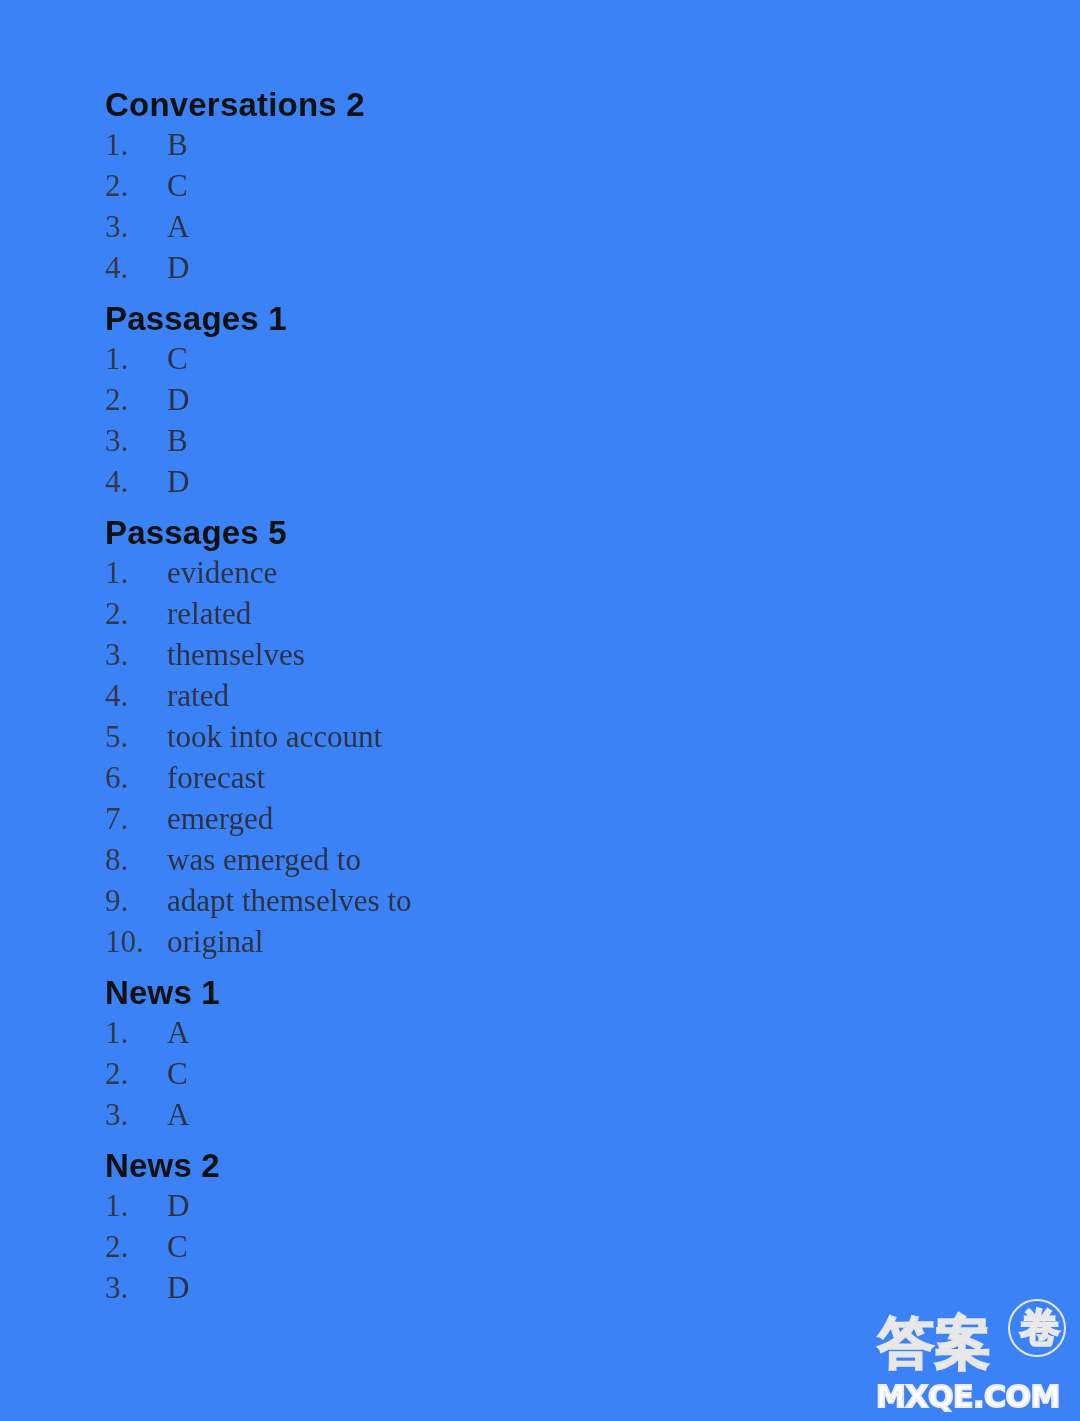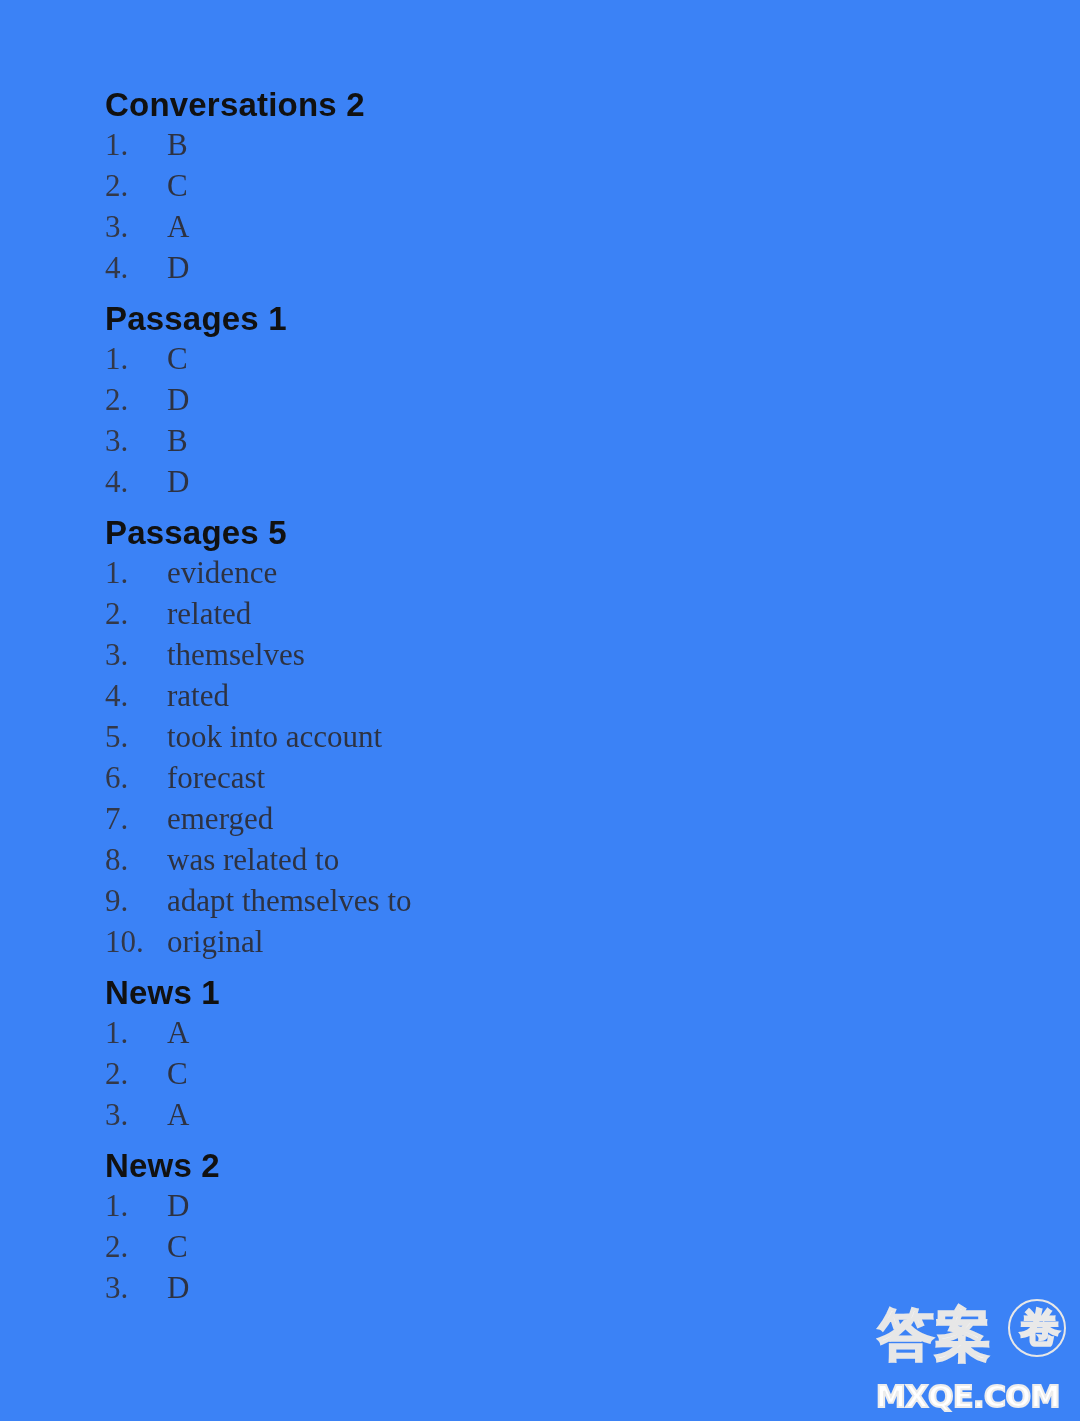--- a/index.html
+++ b/index.html
@@ -96,21 +96,21 @@
     right: 8px;
     bottom: 6px;
     width: 196px;
     height: 122px;
     pointer-events: none;
     user-select: none;
   }
   #watermark .wm-cjk {
     position: absolute;
     left: 2px;
-    top: 12px;
+    top: 20px;
     font-family: "DejaVu Sans", sans-serif;
     font-weight: bold;
     font-size: 56px;
     line-height: 60px;
     color: #ffffff;
     -webkit-text-stroke: 2px #e7e7e7;
     letter-spacing: 1px;
     white-space: pre;
   }
   #watermark .wm-circle {
@@ -224,21 +224,21 @@
           <li class="answer-row">
             <span class="answer-num">6.</span>
             <span class="answer-val">forecast</span>
           </li>
           <li class="answer-row">
             <span class="answer-num">7.</span>
             <span class="answer-val">emerged</span>
           </li>
           <li class="answer-row">
             <span class="answer-num">8.</span>
-            <span class="answer-val">was related to</span>
+            <span class="answer-val">was emerged to</span>
           </li>
           <li class="answer-row">
             <span class="answer-num">9.</span>
             <span class="answer-val">adapt themselves to</span>
           </li>
           <li class="answer-row">
             <span class="answer-num">10.</span>
             <span class="answer-val">original</span>
           </li>
         </ul>

